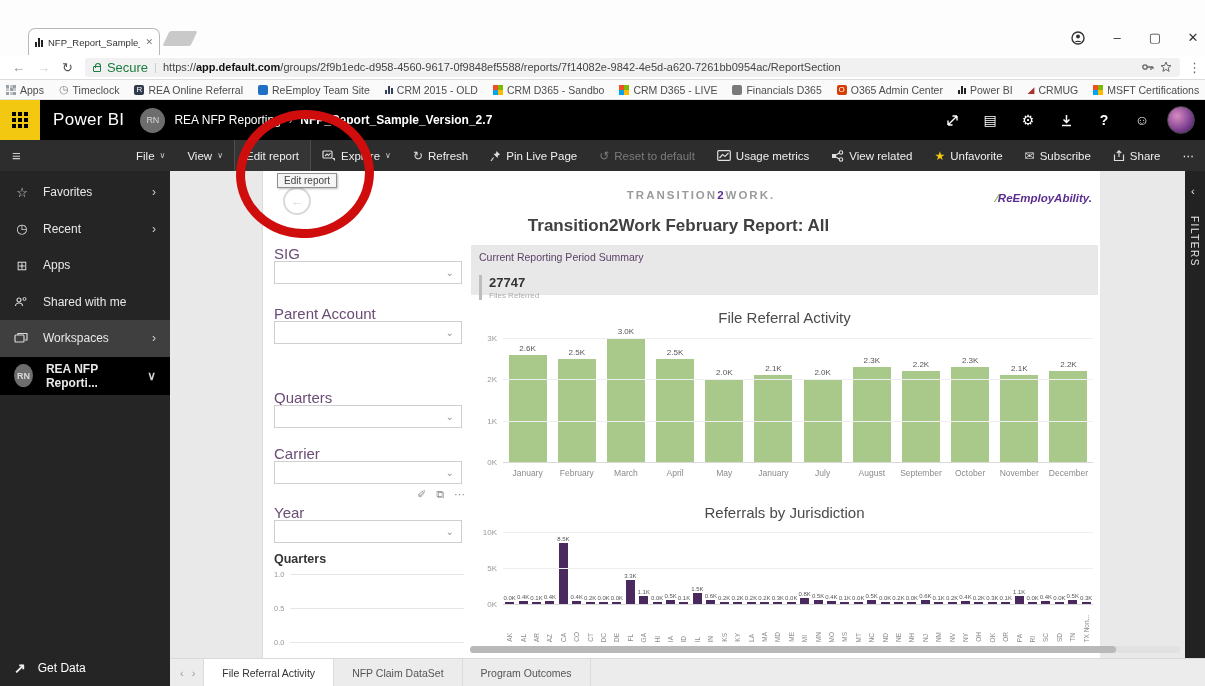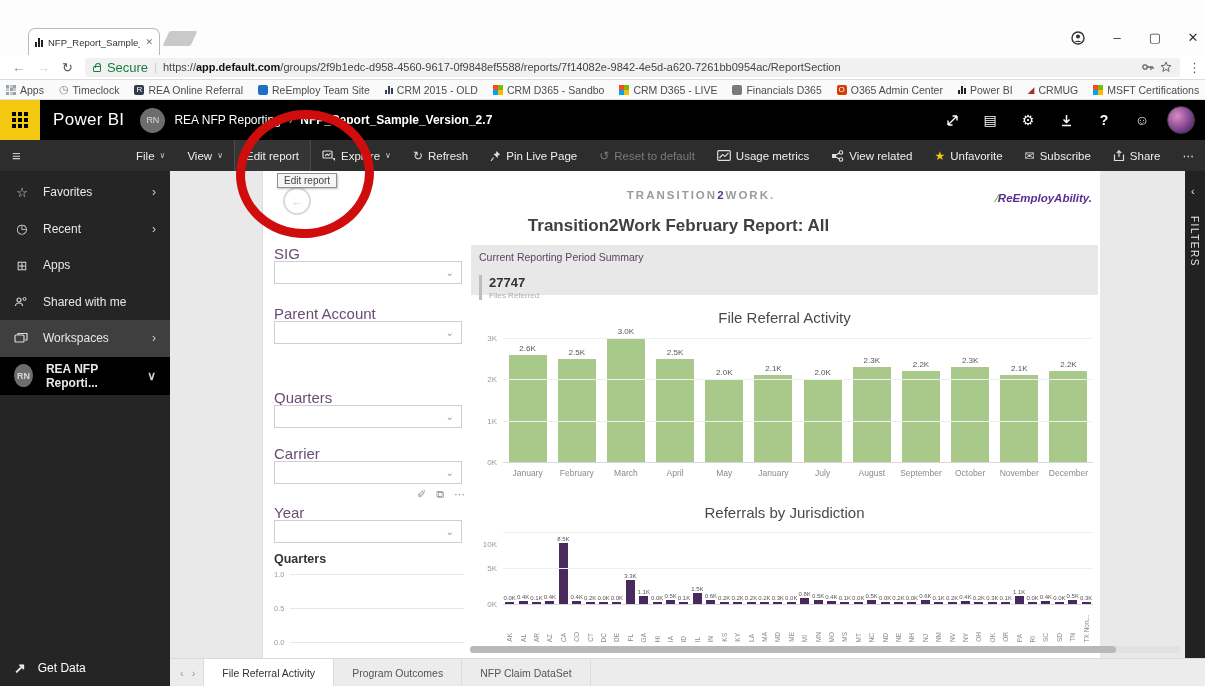--- a/index.html
+++ b/index.html
@@ -583,21 +583,21 @@
             <div class="bcol">
               <span class="cat1">November</span>
             </div>
             <div class="bcol">
               <span class="cat1">December</span>
             </div>
           </div>
 
         <div class="chart-title" style="top:333px">Referrals by Jurisdiction</div>
         <div class="yticks" style="left:0; top:361px; height:72px" id="c2-ticks">
-            <div class="ytick" style="top: -4px; margin-top: 12px;">10K</div>
+            <div class="ytick" style="top: -4px;">10K</div>
             <div class="ytick" style="top: 32px;">5K</div>
             <div class="ytick" style="top: 68px;">0K</div>
           </div>
         <div class="plot" style="top:361px; height:72px" id="c2-plot">
           <div class="bars" id="c2-bars">
               <div class="bcol">
                 <div class="vlab2">0.0K</div>
                 <div style="width: 9px; height: 2px; background: rgb(74, 42, 94);"></div>
               </div>
               <div class="bcol">
@@ -920,22 +920,22 @@
     <div id="filters-rail">
       <span class="chev">‹</span>
       <span class="vtext">FILTERS</span>
     </div>
   </div>
 
   <div id="tabbar">
     <span class="pager">‹</span>
     <span class="pager">›</span>
     <span class="ftab active">File Referral Activity</span>
+    <span class="ftab">NFP Claim DataSet</span>
     <span class="ftab">Program Outcomes</span>
-    <span class="ftab">NFP Claim DataSet</span>
   </div>
 </div>
 
 <div id="back-circle">
     <span>←</span>
   </div>
 <div id="tooltip">Edit report</div>
 <div id="red-circle"></div>
 
 </body></html>

